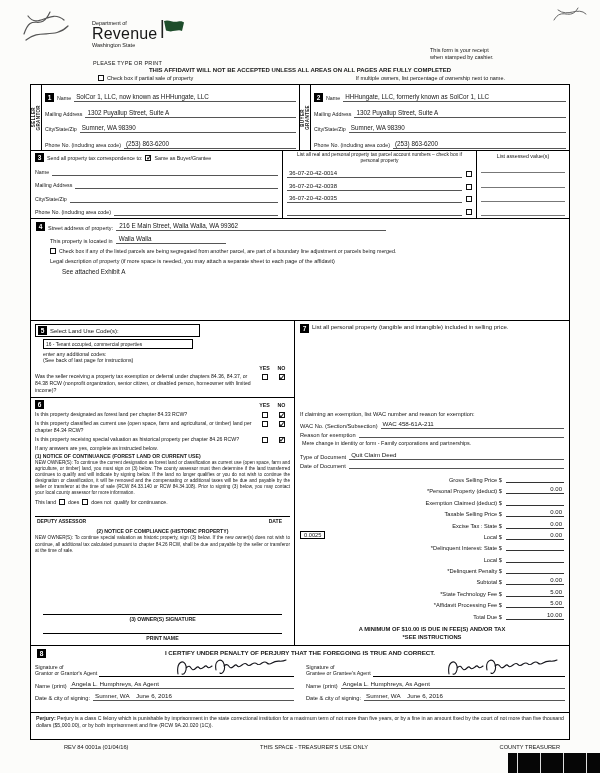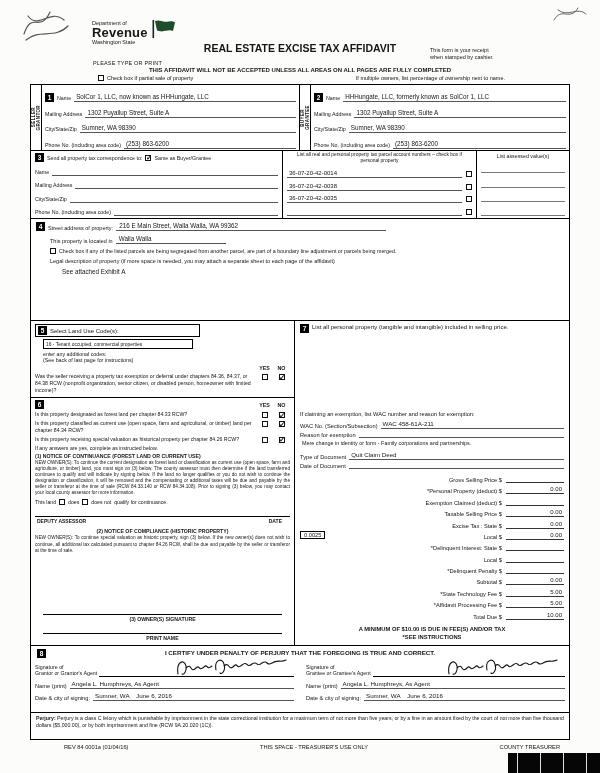--- a/index.html
+++ b/index.html
@@ -2,21 +2,21 @@
 <html><head>
 <meta charset="utf-8">
 <style>
 *{margin:0;padding:0;box-sizing:border-box;}
 html,body{background:#cfcfcf;}
 .page{position:relative;width:600px;height:773px;margin:0 auto;background:#fcfcfa;font-family:"Liberation Sans",sans-serif;color:#161616;overflow:hidden;}
 .scribble-tl{position:absolute;left:16px;top:4px;}
 .scribble-tr{position:absolute;right:10px;top:2px;}
 .logo{position:absolute;left:92px;top:20px;display:flex;gap:4px;align-items:flex-start;}
 .logo-dept{font-size:5.5px;}
-.logo-rev{font-size:13px;font-weight:bold;letter-spacing:.2px;line-height:1;}
+.logo-rev{font-size:16px;font-weight:normal;letter-spacing:.2px;line-height:1;}
 .logo-ws{font-size:5.5px;}
 .please-type{position:absolute;left:93px;top:60px;font-size:5.5px;letter-spacing:.2px;}
 .title-block{position:absolute;left:150px;top:42px;width:300px;text-align:center;}
 .form-title{font-size:10.5px;font-weight:bold;}
 .form-subtitle{font-size:7.5px;margin-top:1px;}
 .receipt-note{position:absolute;left:430px;top:47px;width:110px;font-size:5.5px;line-height:1.35;}
 .warning{position:absolute;left:0;top:67px;width:100%;text-align:center;font-size:6px;font-weight:bold;}
 .partial-row{position:absolute;left:98px;right:95px;top:75px;display:flex;justify-content:space-between;align-items:center;font-size:5.5px;}
 .pr-left{display:flex;align-items:center;gap:3px;}
 .cb{width:6px;height:6px;border:1px solid #111;display:inline-block;position:relative;background:#fff;flex:none;}
@@ -127,21 +127,20 @@
     </div>
     <svg class="logo-flag" width="24" height="18" viewBox="0 0 24 18">
       <rect x="0.5" y="0" width="1.6" height="18" fill="#222"></rect>
       <path d="M3 1 C8 -1 12 3 17 1.5 C20 0.7 22 1.5 23 2.5 L21 11 C17 9 12 12.5 7 11 L5 10.5 Z" fill="#1e4d2b"></path>
     </svg>
   </div>
 
   <div class="please-type">PLEASE TYPE OR PRINT</div>
 
   <div class="title-block">
-    <div class="form-title">REAL ESTATE EXCISE TAX AFFIDAVIT</div>
   </div>
 
   <div class="receipt-note">
     <div>This form is your receipt</div>
     <div>when stamped by cashier.</div>
   </div>
 
   <div class="warning">THIS AFFIDAVIT WILL NOT BE ACCEPTED UNLESS ALL AREAS ON ALL PAGES ARE FULLY COMPLETED</div>
 
   <div class="partial-row">

